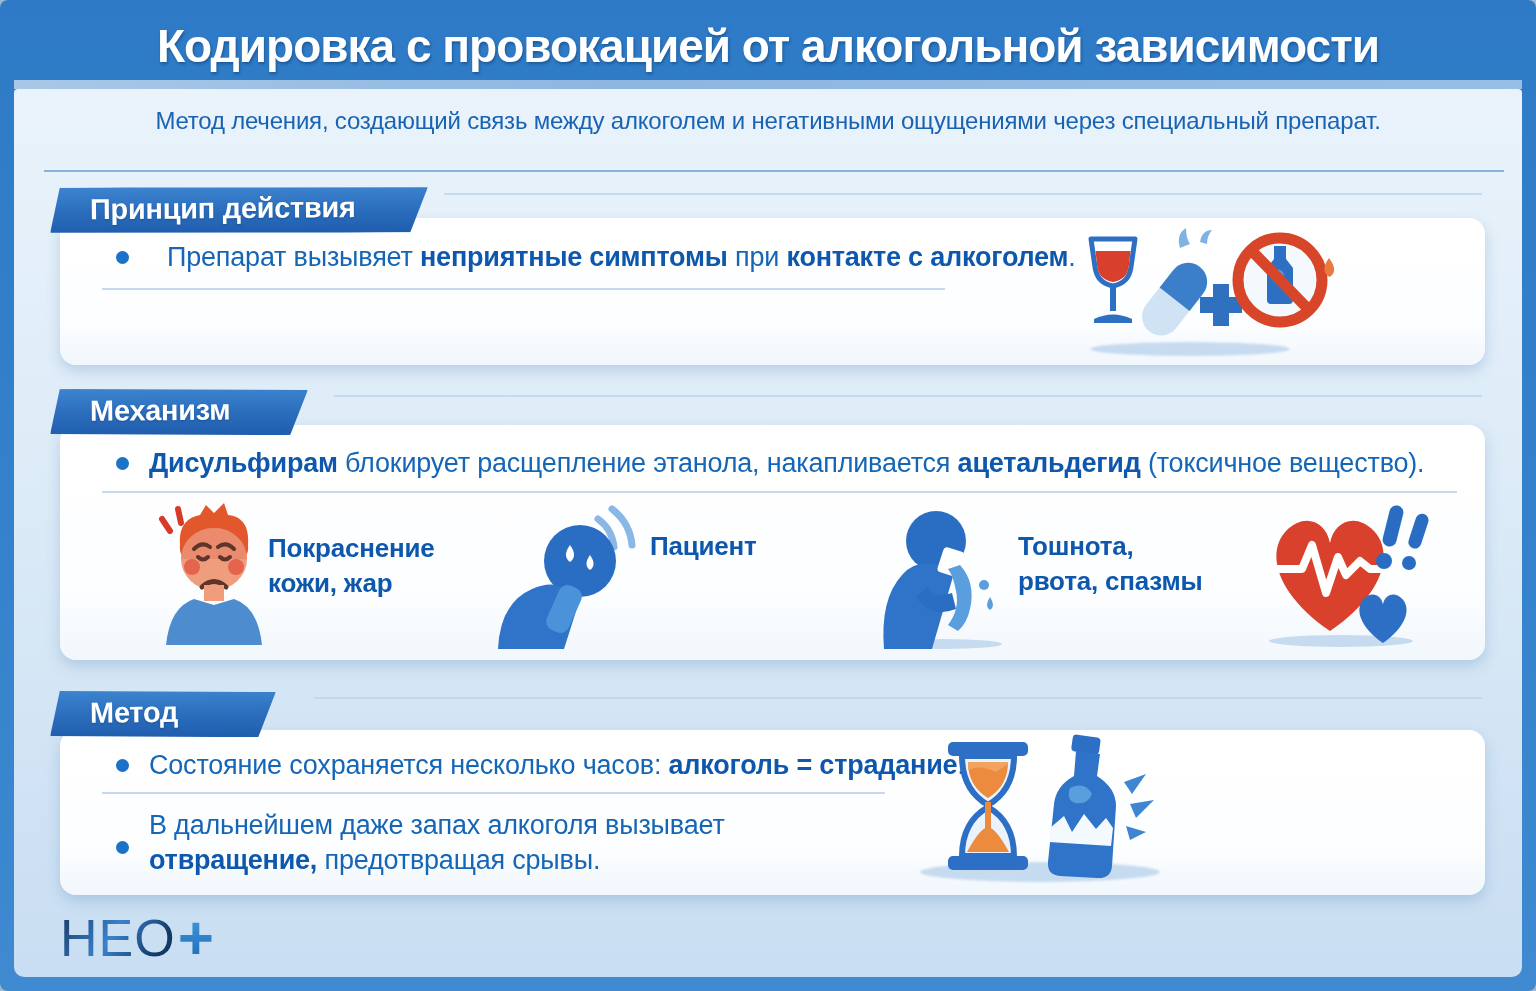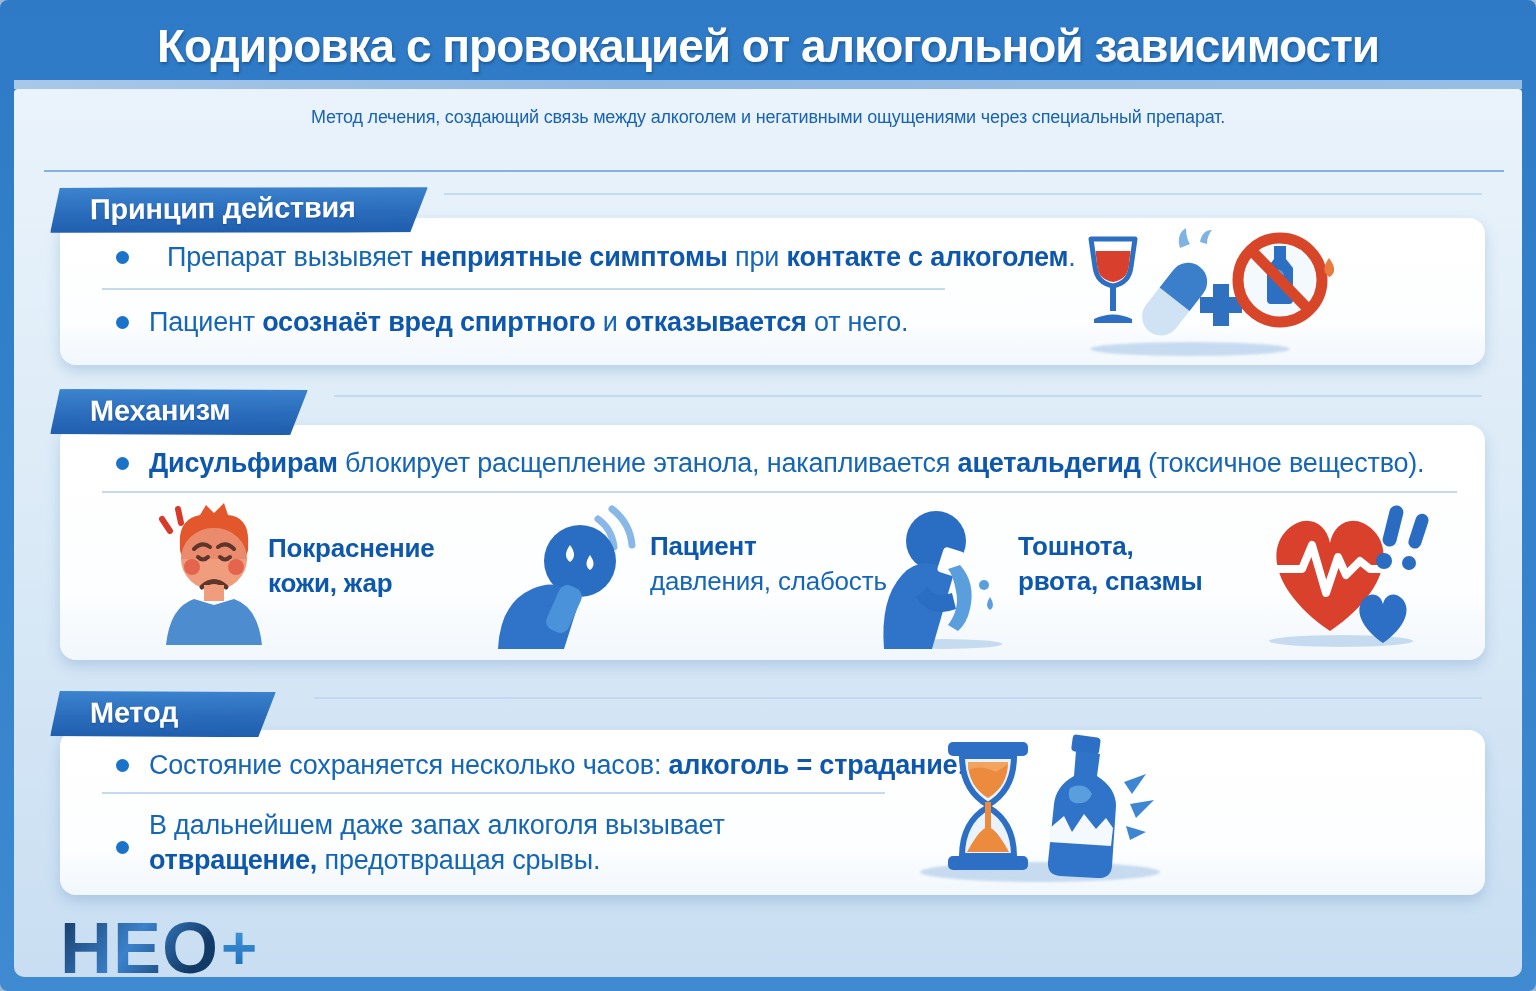--- a/index.html
+++ b/index.html
@@ -9,21 +9,21 @@
   
   .title{position:absolute;left:0;top:10px;width:100%;height:72px;display:flex;align-items:center;justify-content:center;
          color:#ffffff;font-size:46px;font-weight:700;letter-spacing:-1px;
          text-shadow:1px 2px 3px rgba(8,48,96,.45);white-space:nowrap;text-align:right;}
   .strip{position:absolute;left:14px;right:14px;top:80px;height:9px;
          background:linear-gradient(90deg,#a9c8e8,#8db6e1 40%,#97bee5);}
   
   .panel{position:absolute;left:14px;right:14px;top:89px;bottom:14px;border-radius:4px 4px 10px 10px;
          background:linear-gradient(180deg,#eaf3fb 0%,#dcebf7 45%,#c9def2 100%);}
   .intro{position:absolute;left:0;top:18px;width:100%;text-align:center;
-         color:#1963b3;font-size:18px;font-weight:500;letter-spacing:-.2px;}
+         color:#1963b3;font-size:24px;font-weight:500;letter-spacing:-.2px;}
   .intro-line{position:absolute;left:30px;right:18px;top:81px;height:2px;background:#74a7d8;opacity:.85;}
   
   .banner{position:absolute;height:48px;display:flex;align-items:center;padding:0 34px 4px 40px;
           color:#fff;font-size:29px;font-weight:700;letter-spacing:-.3px;z-index:3;
           background:linear-gradient(180deg,#3c84d0 0%,#2a6cbb 55%,#1f5dad 100%);
           clip-path:polygon(10px 0,100% 3px,calc(100% - 18px) 100%,0 calc(100% - 3px));
           text-shadow:0 1px 2px rgba(10,50,100,.35);transform:rotate(-0.5deg);}
   .sec-line{position:absolute;height:2px;background:#bdd6ec;opacity:.8;z-index:1;}
   
   .card{position:absolute;left:46px;width:1425px;border-radius:16px;z-index:2;
@@ -38,21 +38,21 @@
   .symptoms{position:relative;height:152px;margin-top:6px;}
   .sym-icon{position:absolute;top:0;}
   .sym-label{position:absolute;color:#1566b6;font-size:26px;line-height:1.35;letter-spacing:-.2px;}
   .sym-label .b{font-weight:700;color:#0d57ad;}
   
   .cluster{position:absolute;}
   .abs{position:absolute;}
   .shadow-ell{position:absolute;background:#c7dbf0;border-radius:50%;filter:blur(1px);}
   
   .logo{position:absolute;display:flex;align-items:center;}
-  .logo-txt{font-size:72px;font-weight:700;letter-spacing:1px;
+  .logo-txt{font-size:52px;font-weight:400;letter-spacing:1px;
             background:linear-gradient(125deg,#14355e 0%,#3b82cc 45%,#123a66 80%);
             -webkit-background-clip:text;background-clip:text;color:transparent;}
   .logo-plus{font-size:62px;font-weight:800;margin-left:2px;line-height:1;
              background:linear-gradient(180deg,#4aa0e0,#1565b5);
              -webkit-background-clip:text;background-clip:text;color:transparent;}
 </style>
 </head>
 <body>
 
 <div class="stage">
@@ -68,24 +68,20 @@
     <div class="sec-line" style="left:430px;right:40px;top:104px;"></div>
     <div class="banner" style="left:36px;top:97px;width:378px;">
       <span>Принцип действия</span>
     </div>
     <div class="card" style="top:129px;height:147px;">
       <div class="bullet-row" style="height:70px;padding-top:8px;gap:18px;">
         <span class="dot"></span>
         <div class="btxt"><span>Препарат вызывяет </span><span class="b">неприятные симптомы</span><span> при </span><span class="b">контакте с алкоголем</span><span>.</span></div>
       </div>
       <div class="card-div" style="margin-right:540px;"></div>
-      <div class="bullet-row" style="height:64px;">
-        <span class="dot"></span>
-        <div class="btxt"><span>Пациент </span><span class="b">осознаёт вред спиртного</span><span> и </span><span class="b">отказывается</span><span> от него.</span></div>
-      </div>
 
       <div class="cluster" style="left:1022px;top:6px;width:250px;height:135px;">
         <div class="shadow-ell" style="left:8px;top:118px;width:200px;height:14px;"></div>
         <svg class="abs" style="left:0;top:10px;" width="62" height="92" viewBox="0 0 62 92">
           <path d="M9 5 H53 L49 33 Q47 49 31 52 Q15 49 13 33 Z" fill="#ffffff" stroke="#2d6fc2" stroke-width="5" stroke-linejoin="round"></path>
           <path d="M13.5 17 H48.5 L46.8 32 Q45.5 45.5 31 48 Q16.5 45.5 15.2 32 Z" fill="#d8402d"></path>
           <rect x="28" y="51" width="6" height="26" fill="#2d6fc2"></rect>
           <path d="M12 85 Q31 76 50 85 L50 89 H12 Z" fill="#2d6fc2"></path>
         </svg>
         <svg class="abs" style="left:92px;top:0;" width="40" height="30" viewBox="0 0 40 30">
@@ -158,21 +154,20 @@
               <path d="M132 10 q18 14 20 36"></path>
           </g>
           <circle cx="100" cy="62" r="36" fill="#2a6ec4"></circle>
           <path d="M90 46 q8 11 0 17 q-8 -6 0 -17" fill="#ffffff"></path>
           <path d="M110 56 q7 10 0 15 q-7 -5 0 -15" fill="#ffffff"></path>
           <path d="M18 150 Q20 104 52 90 Q74 80 90 92 L98 106 84 150 Z" fill="#2f74c8"></path>
           <rect x="72" y="86" width="24" height="48" rx="9" transform="rotate(24 84 110)" fill="#4a92da"></rect>
         </svg>
         <div class="sym-label" style="left:590px;top:30px;">
             <div class="b">Пациент</div>
-            <div>давления, слабость</div>
           </div>
 
         <svg class="sym-icon" style="left:812px;" width="160" height="150" viewBox="0 0 160 150">
           <ellipse cx="72" cy="145" rx="58" ry="5" fill="#c7dbf0"></ellipse>
           <circle cx="64" cy="42" r="30" fill="#2a6ec4"></circle>
           <path d="M12 150 Q8 100 30 76 Q44 60 66 66 L82 74 60 150 Z" fill="#2f74c8"></path>
           <path d="M44 98 Q58 120 84 110 L80 94 Q62 100 56 88 Z" fill="#2a6ec4"></path>
           <rect x="68" y="50" width="22" height="26" rx="4" transform="rotate(18 79 63)" fill="#ffffff"></rect>
           <path d="M88 66 q16 18 10 44 q-3 14 -12 22 l-10 -6 q12 -16 8 -34 q-3 -16 -8 -22 z" fill="#5b9ede"></path>
           <circle cx="112" cy="86" r="5" fill="#5b9ede"></circle>

